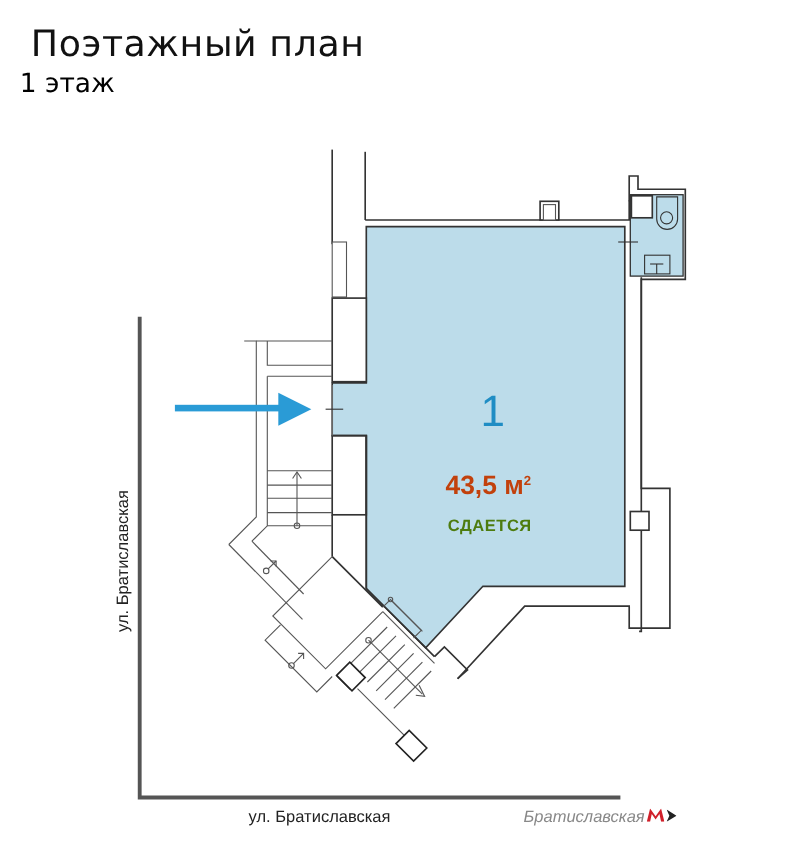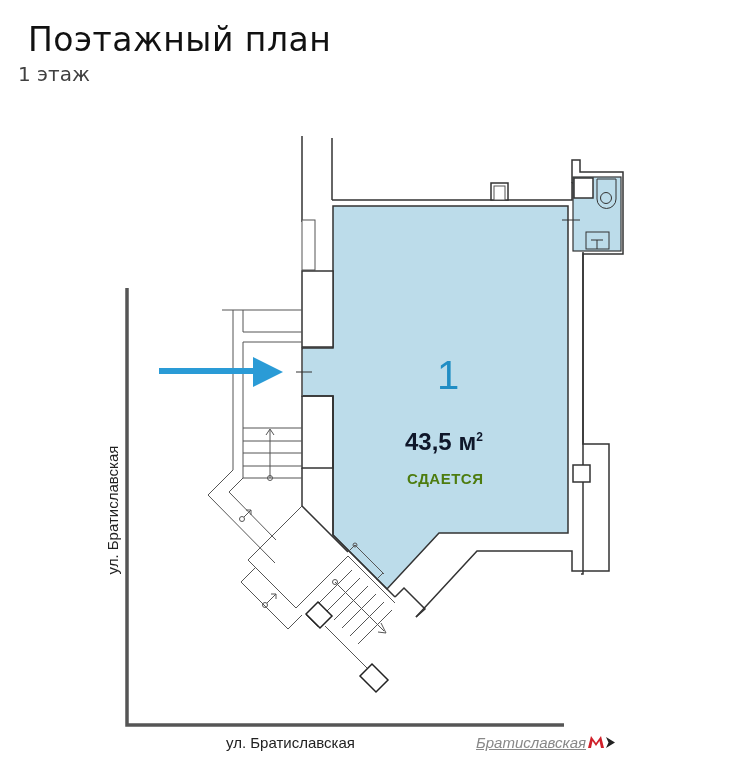--- a/index.html
+++ b/index.html
@@ -1,24 +1,24 @@
 <!DOCTYPE html>
 <html><head>
 <meta charset="utf-8">
 <style>
   html,body{margin:0;padding:0;background:#fff;}
   body{width:734px;height:767px;position:relative;overflow:hidden;font-family:"DejaVu Sans","Liberation Sans",sans-serif;color:#1a1a1a;}
   .title{position:absolute;left:16px;top:8px;font-size:33px;font-weight:normal;letter-spacing:0.5px;color:#111;margin:12px;}
-  .subtitle{position:absolute;left:18px;top:62px;font-size:20px;color:#404040;margin:0;}
+  .subtitle{position:absolute;left:18px;top:62px;font-size:24px;color:#000000;margin:0;}
   svg.plan{position:absolute;left:0;top:0;}
   .street-bottom{position:absolute;left:226px;top:734px;font-family:"Liberation Sans",sans-serif;font-size:15px;color:#222;}
   .street-left{position:absolute;left:112px;top:510px;font-family:"Liberation Sans",sans-serif;font-size:15px;color:#222;transform:translate(-50%,-50%) rotate(-90deg);white-space:nowrap;}
-  .metro{position:absolute;left:476px;top:734px;font-family:"Liberation Sans",sans-serif;font-size:15px;font-style:italic;color:#888;display:flex;align-items:center;gap:2px;text-decoration:underline;}
+  .metro{position:absolute;left:476px;top:734px;font-family:"Liberation Sans",sans-serif;font-size:15px;font-style:italic;color:#888;display:flex;align-items:center;gap:2px;}
   .room-num{position:absolute;left:448px;top:375px;transform:translate(-50%,-50%);font-family:"Liberation Sans",sans-serif;font-size:40px;color:#1f8dc4;}
-  .room-area{position:absolute;left:405px;top:428px;font-family:"Liberation Sans",sans-serif;font-size:24px;font-weight:bold;color:#0f172a;}
+  .room-area{position:absolute;left:405px;top:428px;font-family:"Liberation Sans",sans-serif;font-size:24px;font-weight:bold;color:#c2410c;}
   .room-area sup{font-size:12px;vertical-align:top;position:relative;top:2px;}
   .room-status{position:absolute;left:407px;top:470px;font-family:"Liberation Sans",sans-serif;font-size:15px;font-weight:bold;color:#4d7c0f;letter-spacing:0.5px;}
 </style>
 </head>
 <body>
 
 <h1 class="title">Поэтажный план</h1>
 <div class="subtitle">1 этаж</div>
 
 <svg class="plan" width="734" height="767" viewBox="0 0 734 767" xmlns="http://www.w3.org/2000/svg">

